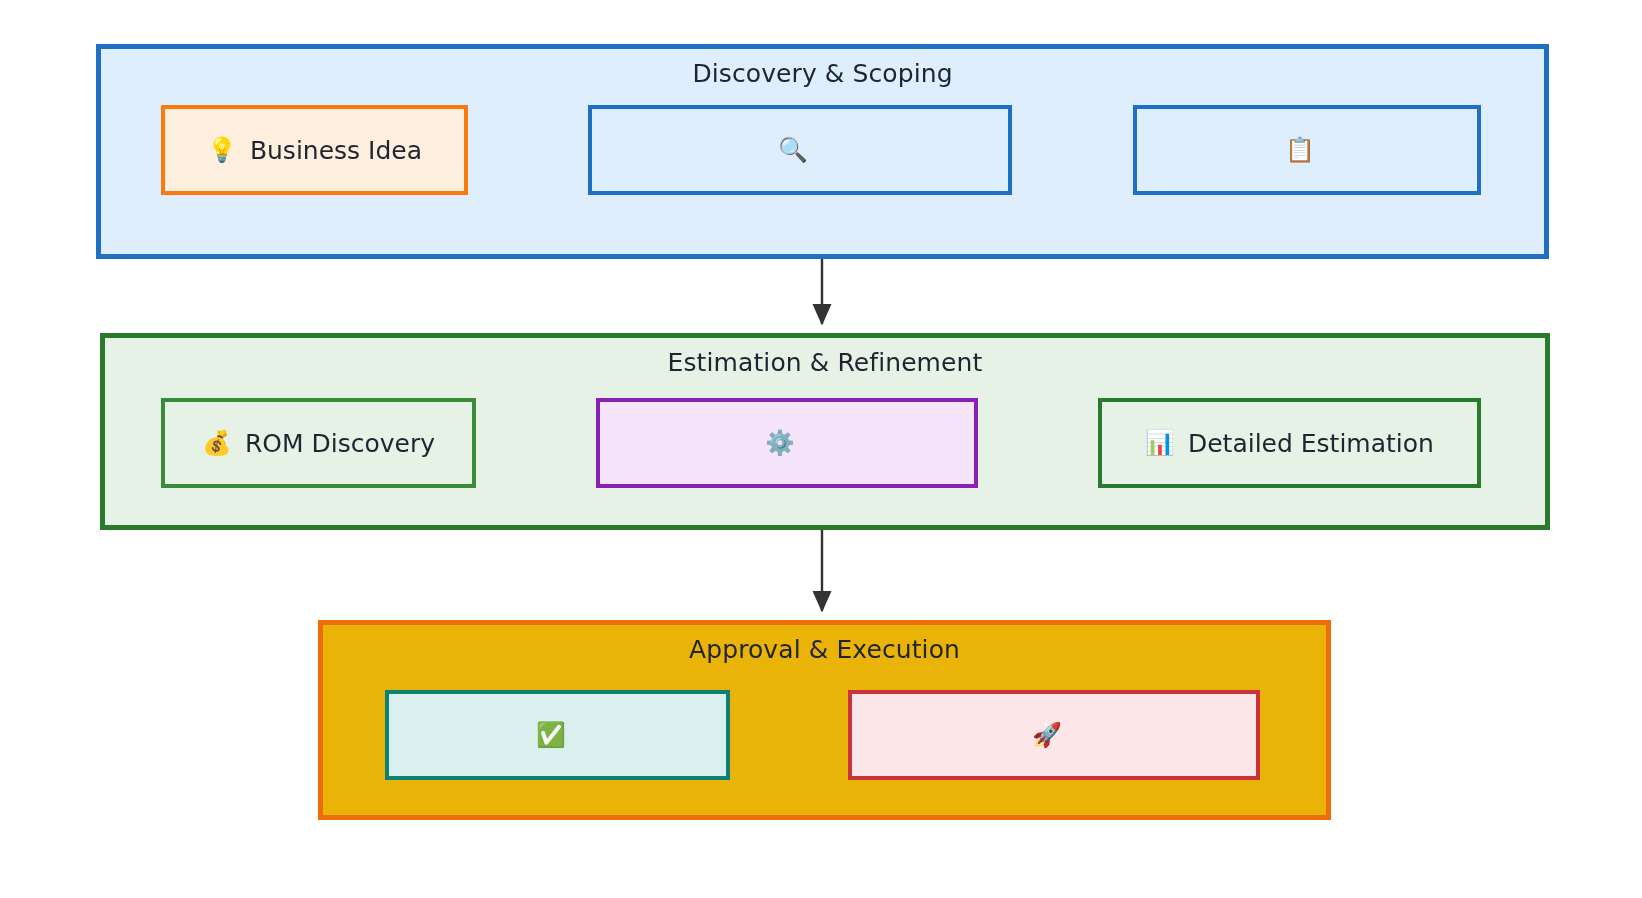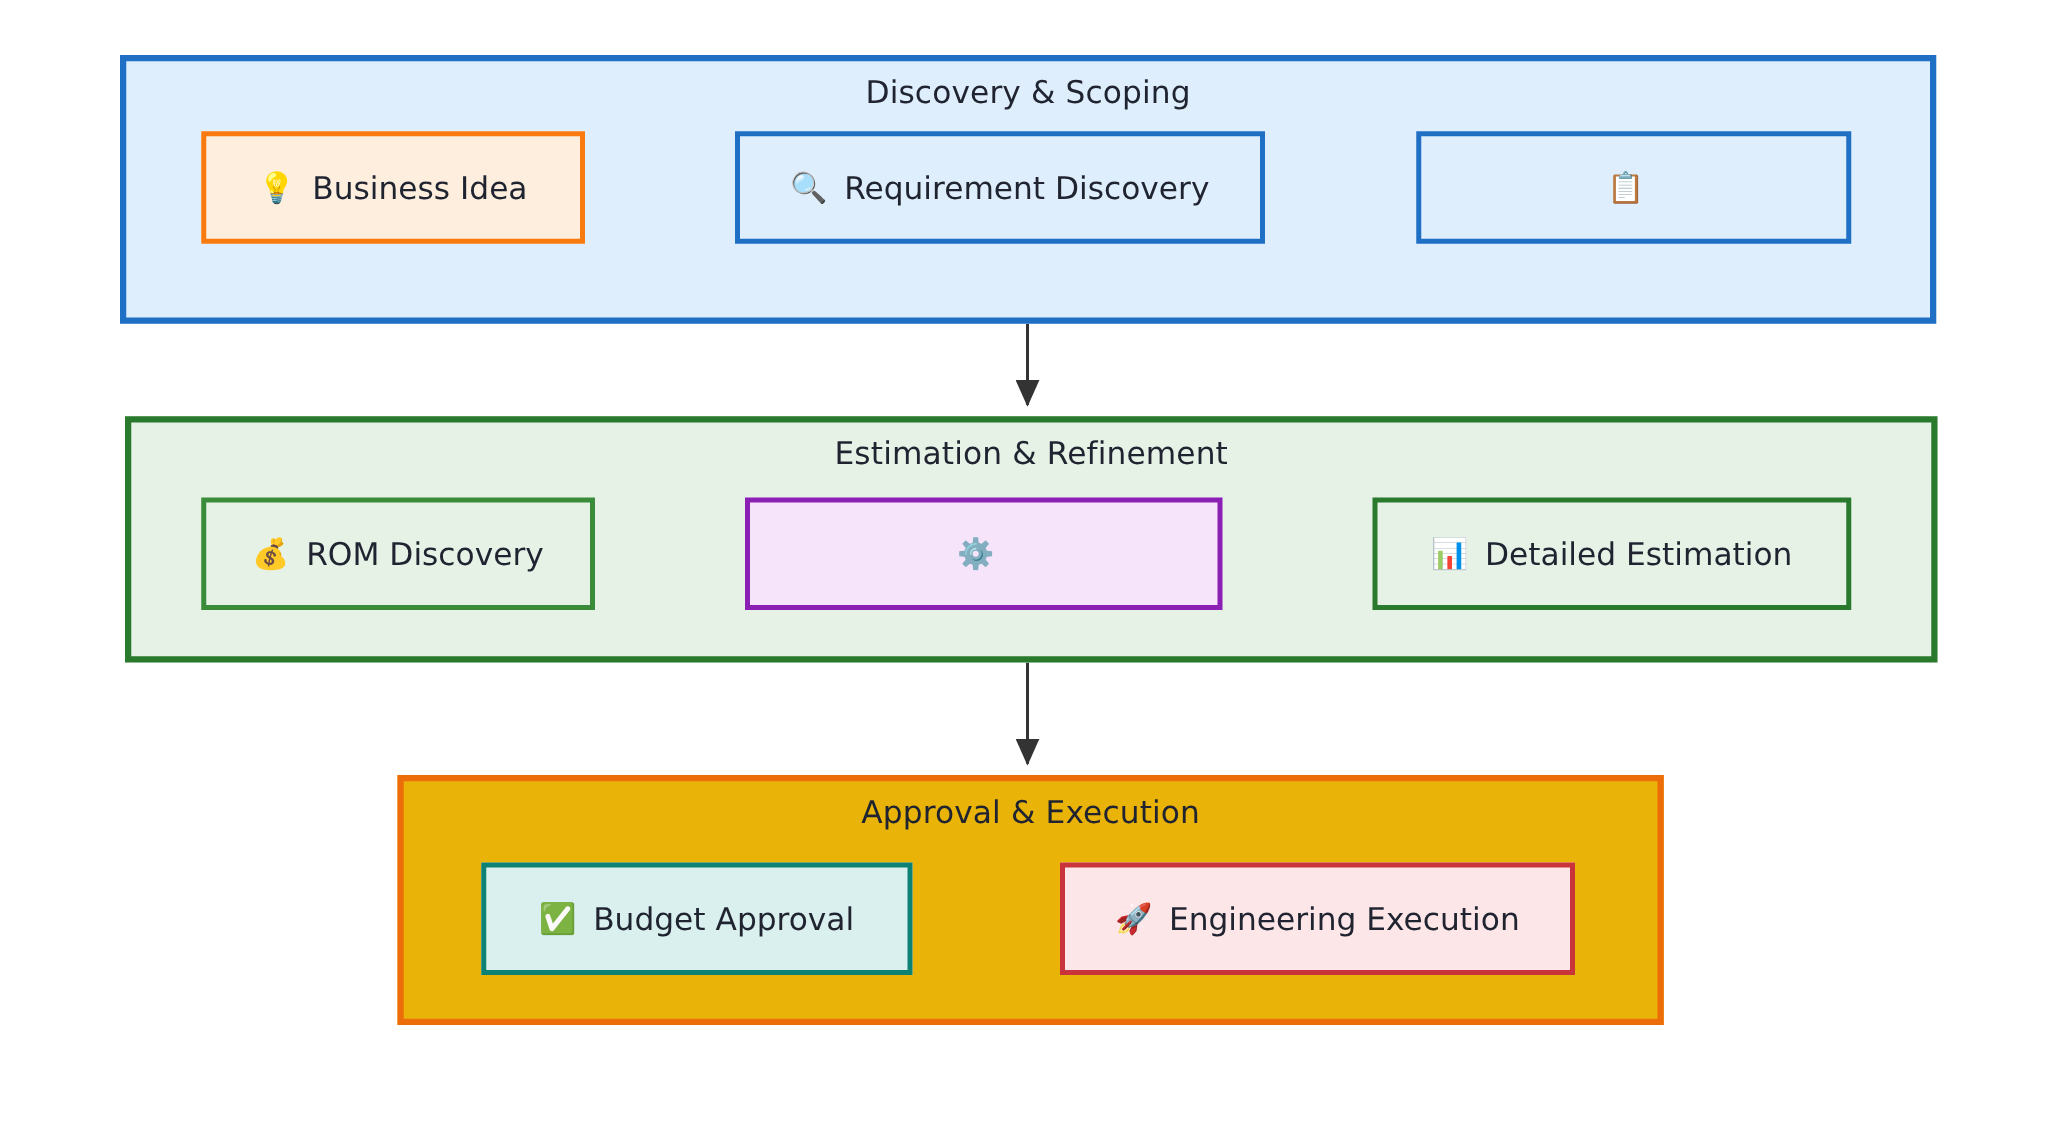--- a/index.html
+++ b/index.html
@@ -161,21 +161,20 @@
     <div class="cluster-title">Discovery &amp; Scoping</div>
   </div>
 
   <div class="node" id="node-business-idea">
     <span class="emoji">💡</span>
     <span class="label">Business Idea</span>
   </div>
 
   <div class="node" id="node-requirement-discovery">
     <span class="emoji">🔍</span>
-    <span class="label">Requirement Discovery</span>
   </div>
 
   <div class="node" id="node-high-level-scope">
     <span class="emoji">📋</span>
   </div>
 
   <div class="cluster" id="cluster-estimation">
     <div class="cluster-title">Estimation &amp; Refinement</div>
   </div>
 
@@ -192,21 +191,19 @@
     <span class="emoji">📊</span>
     <span class="label">Detailed Estimation</span>
   </div>
 
   <div class="cluster" id="cluster-approval">
     <div class="cluster-title">Approval &amp; Execution</div>
   </div>
 
   <div class="node" id="node-budget-approval">
     <span class="emoji">✅</span>
-    <span class="label">Budget Approval</span>
   </div>
 
   <div class="node" id="node-engineering-execution">
     <span class="emoji">🚀</span>
-    <span class="label">Engineering Execution</span>
   </div>
 
 </div>
 
 </body></html>

